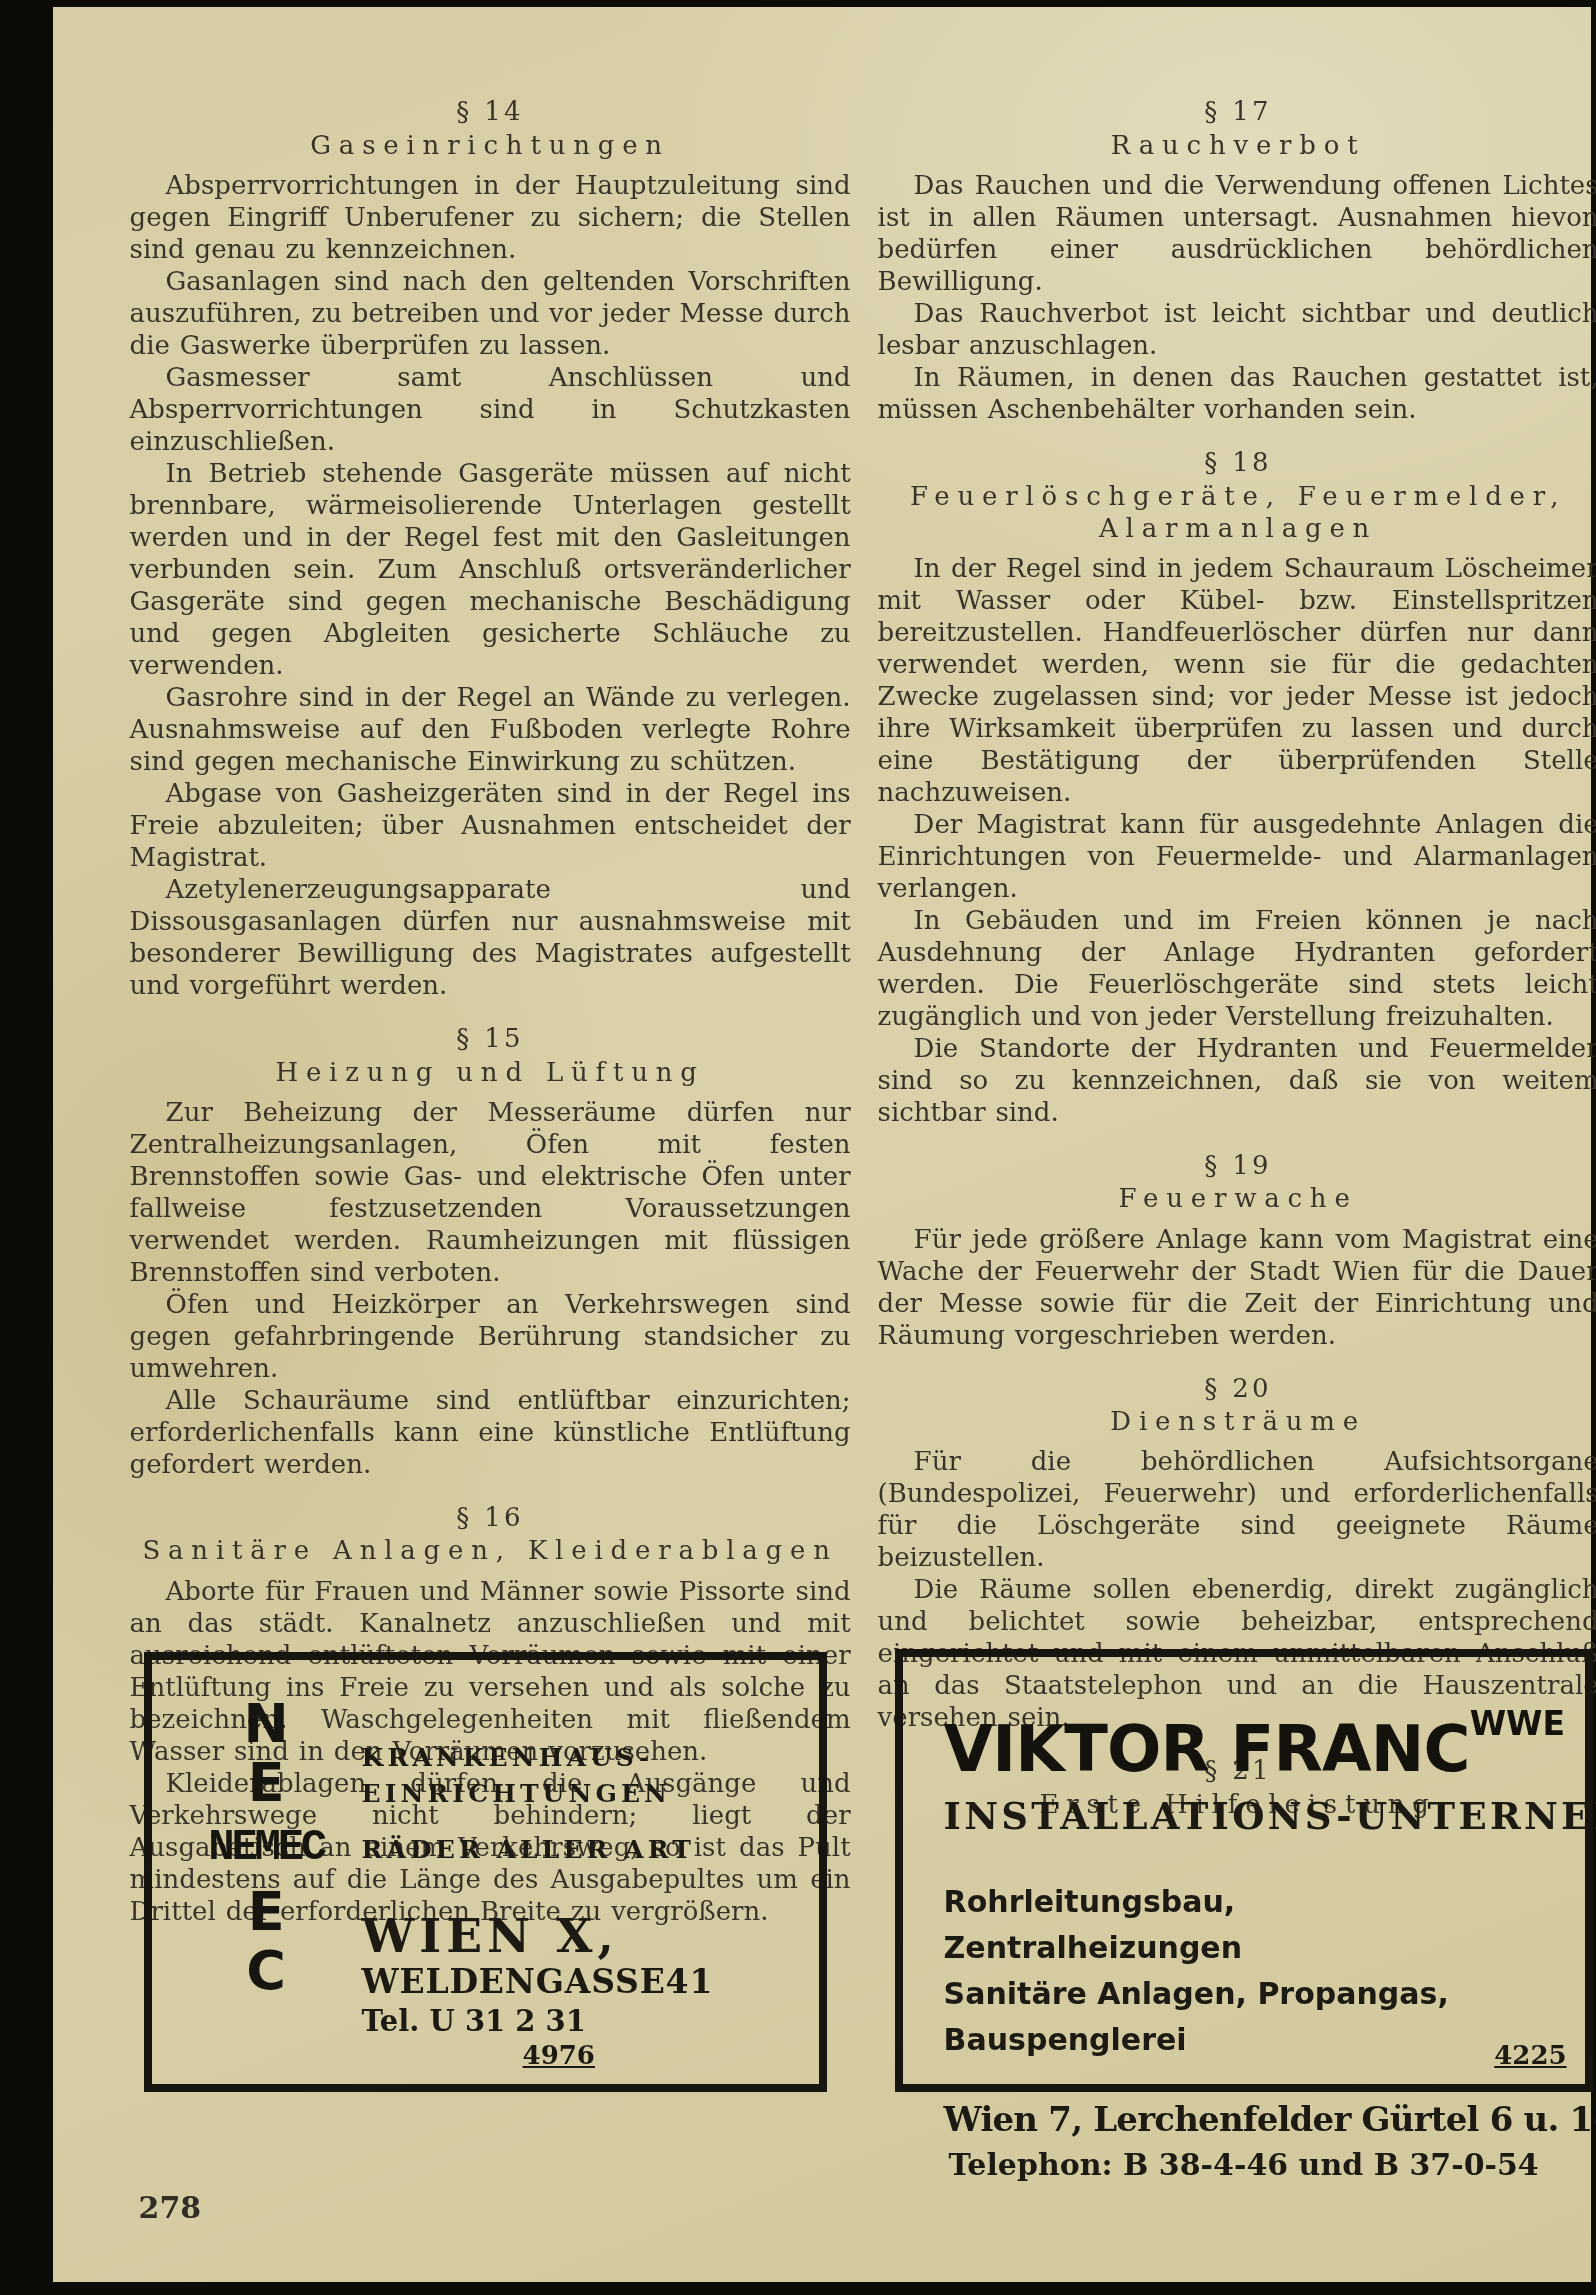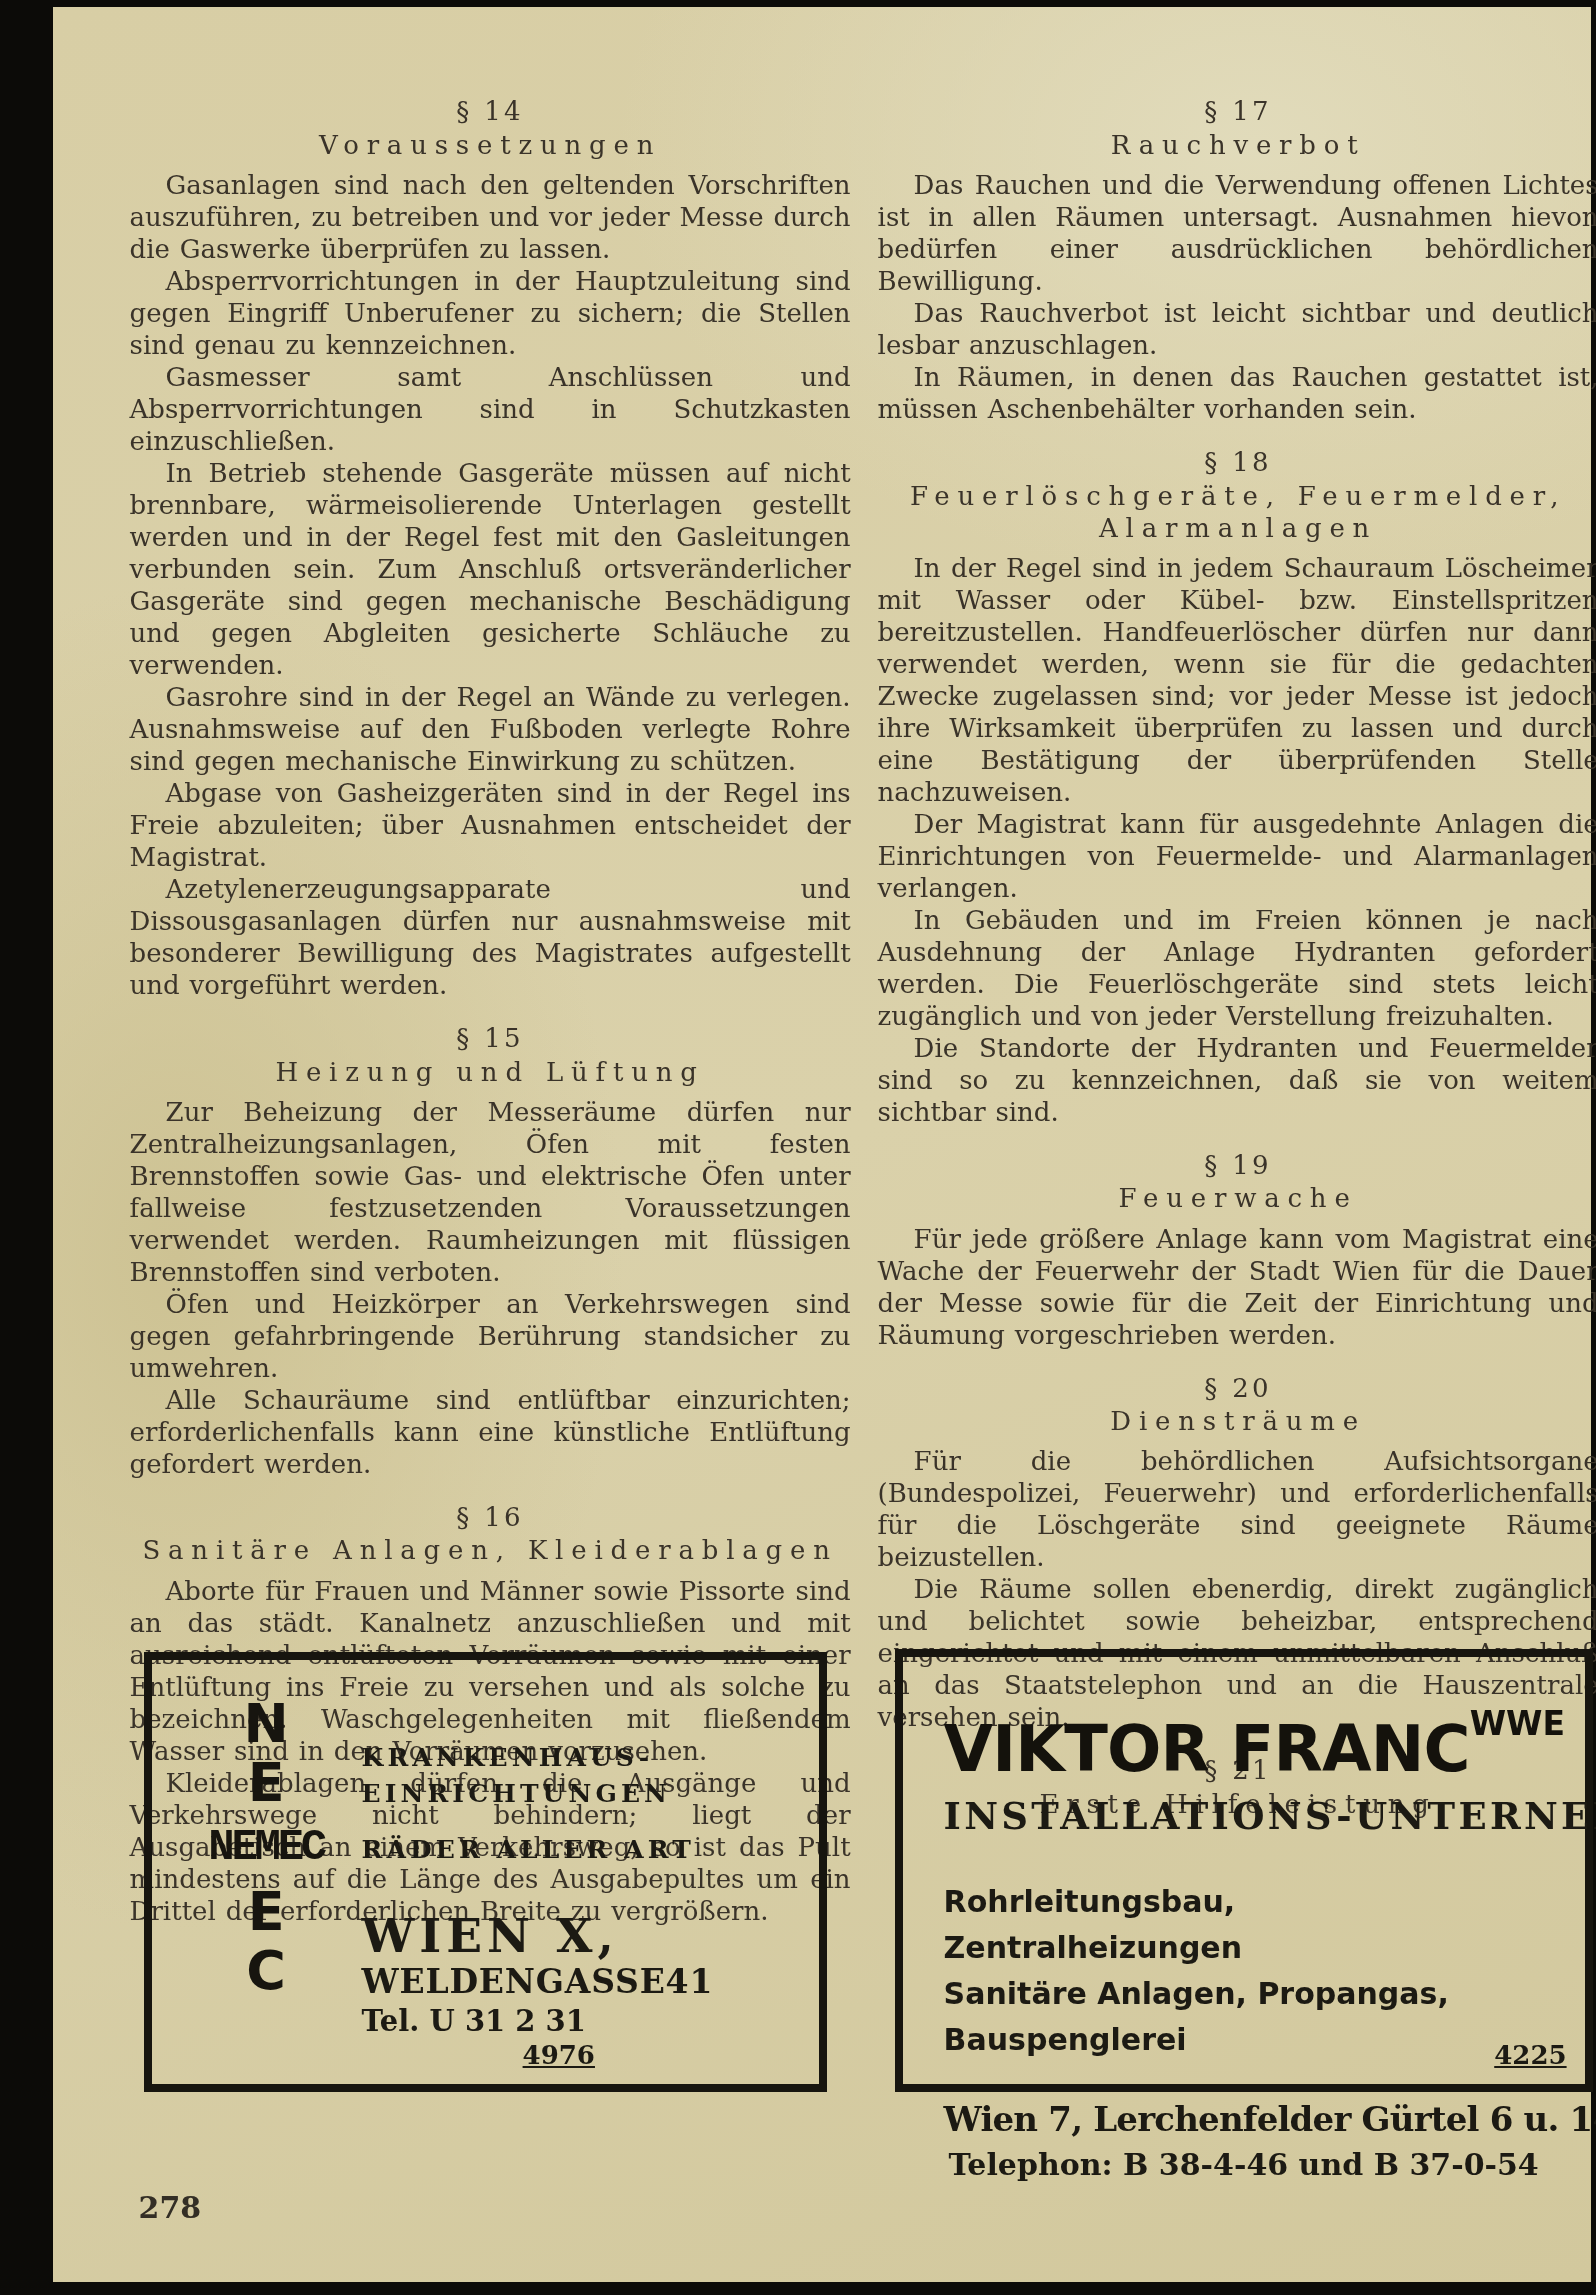--- a/index.html
+++ b/index.html
@@ -156,23 +156,23 @@
   }
 </style>
 </head>
 <body>
 
 <div class="paper">
 
   <div class="col col-left">
     <div class="sec">
       <div class="sec-num">§ 14</div>
-      <div class="sec-title">Voraussetzungen</div>
+      <div class="sec-title">Gaseinrichtungen</div>
+      <p>Absperrvorrichtungen in der Hauptzuleitung sind gegen Eingriff Unberufener zu sichern; die Stellen sind genau zu kennzeichnen.</p>
       <p>Gasanlagen sind nach den geltenden Vorschriften auszuführen, zu betreiben und vor jeder Messe durch die Gaswerke überprüfen zu lassen.</p>
-      <p>Absperrvorrichtungen in der Hauptzuleitung sind gegen Eingriff Unberufener zu sichern; die Stellen sind genau zu kennzeichnen.</p>
       <p>Gasmesser samt Anschlüssen und Absperrvorrichtungen sind in Schutzkasten einzuschließen.</p>
       <p>In Betrieb stehende Gasgeräte müssen auf nicht brennbare, wärmeisolierende Unterlagen gestellt werden und in der Regel fest mit den Gasleitungen verbunden sein. Zum Anschluß ortsveränderlicher Gasgeräte sind gegen mechanische Beschädigung und gegen Abgleiten gesicherte Schläuche zu verwenden.</p>
       <p>Gasrohre sind in der Regel an Wände zu verlegen. Ausnahmsweise auf den Fußboden verlegte Rohre sind gegen mechanische Einwirkung zu schützen.</p>
       <p>Abgase von Gasheizgeräten sind in der Regel ins Freie abzuleiten; über Ausnahmen entscheidet der Magistrat.</p>
       <p>Azetylenerzeugungsapparate und Dissousgasanlagen dürfen nur ausnahmsweise mit besonderer Bewilligung des Magistrates aufgestellt und vorgeführt werden.</p>
     </div>
     <div class="sec">
       <div class="sec-num">§ 15</div>
       <div class="sec-title">Heizung und Lüftung</div>
       <p>Zur Beheizung der Messeräume dürfen nur Zentralheizungsanlagen, Öfen mit festen Brennstoffen sowie Gas- und elektrische Öfen unter fallweise festzusetzenden Voraussetzungen verwendet werden. Raumheizungen mit flüssigen Brennstoffen sind verboten.</p>

